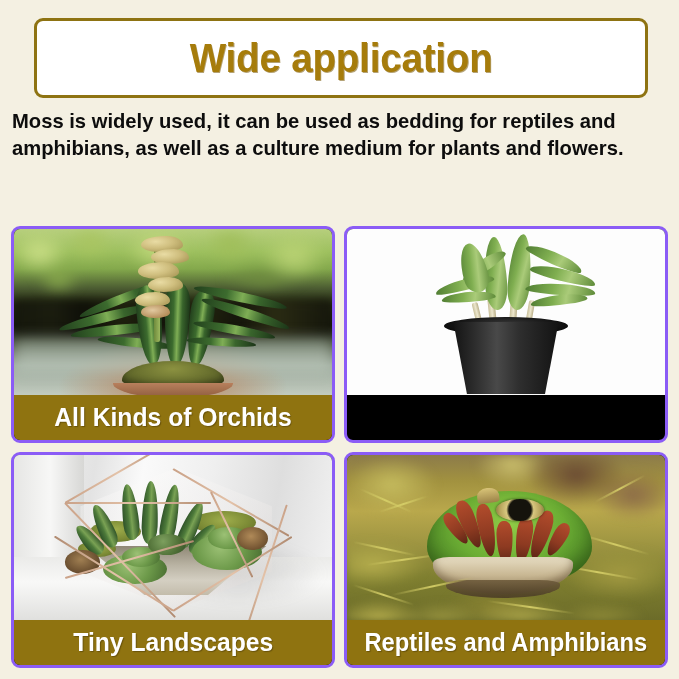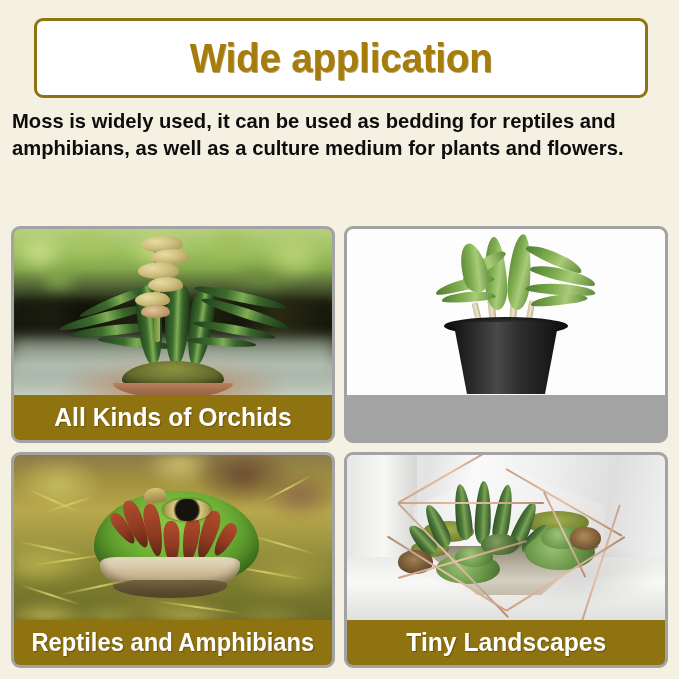--- a/index.html
+++ b/index.html
@@ -56,24 +56,24 @@
     position: absolute;
     left: 11px; top: 226px;
     width: 657px; height: 442px;
     display: grid;
     grid-template-columns: 1fr 1fr;
     grid-template-rows: 1fr 1fr;
     gap: 9px 9px;
   }
   .card {
     position: relative;
-    border: 3px solid #a3a3a3;
+    border: 3px solid #8b5cf6;
     border-radius: 9px;
     overflow: hidden;
-    background: #a3a3a3;
+    background: #000000;
   }
   .photo {
     position: absolute;
     left: 0; top: 0; right: 0; bottom: 45px;
     overflow: hidden;
   }
   .caption {
     position: absolute;
     left: 0; right: 0; bottom: 0;
     height: 45px;
@@ -405,20 +405,67 @@
           <div class="dendro-leaf" style="left:58%;top:40%;width:18%;height:6%;transform:rotate(-6deg);"></div>
           <div class="dendro-leaf" style="left:38%;top:8%;width:8%;height:30%;transform:rotate(-16deg);"></div>
 
           <div class="dendro-soil"></div>
           <div class="dendro-rim"></div>
           <div class="dendro-pot"></div>
         </div>
       </div>
     </div>
 
+    <div class="card card-3">
+      <div class="photo">
+        <div class="ph-terra">
+          <div class="terra-sillA"></div>
+          <div class="terra-sillB"></div>
+          <div class="terra-shadow"></div>
+          <div class="terra-glass"></div>
+
+          <div class="terra-soil"></div>
+
+          <div class="terra-moss" style="left:24%;top:40%;width:16%;height:13%;"></div>
+          <div class="terra-moss" style="left:56%;top:34%;width:20%;height:14%;"></div>
+          <div class="terra-moss" style="left:20%;top:52%;width:12%;height:10%;"></div>
+
+          <div class="haworthia-leaf" style="left:35%;top:18%;width:5%;height:34%;transform:rotate(-6deg);"></div>
+          <div class="haworthia-leaf" style="left:40%;top:16%;width:5%;height:38%;transform:rotate(2deg);"></div>
+          <div class="haworthia-leaf" style="left:45%;top:18%;width:5%;height:36%;transform:rotate(10deg);"></div>
+          <div class="haworthia-leaf" style="left:29%;top:28%;width:5%;height:28%;transform:rotate(-24deg);"></div>
+          <div class="haworthia-leaf" style="left:50%;top:26%;width:5%;height:30%;transform:rotate(24deg);"></div>
+          <div class="haworthia-leaf" style="left:25%;top:38%;width:5%;height:22%;transform:rotate(-42deg);"></div>
+          <div class="haworthia-leaf" style="left:53%;top:38%;width:5%;height:22%;transform:rotate(40deg);"></div>
+
+          <div class="terra-succ" style="left:56%;top:48%;width:22%;height:22%;"></div>
+          <div class="terra-succ" style="left:61%;top:44%;width:13%;height:13%;"></div>
+          <div class="terra-succ" style="left:28%;top:60%;width:20%;height:18%;"></div>
+          <div class="terra-succ" style="left:34%;top:56%;width:12%;height:12%;"></div>
+          <div class="terra-succ" style="left:42%;top:48%;width:12%;height:13%;background:radial-gradient(circle at 40% 35%,#7d9f5e,#4f6f36 60%,#33502a 100%);"></div>
+
+          <div class="terra-moss" style="left:16%;top:58%;width:11%;height:14%;background:radial-gradient(ellipse at 45% 40%,#a07f52,#6d5132 60%,#4a3622 100%);"></div>
+          <div class="terra-moss" style="left:70%;top:44%;width:10%;height:14%;background:radial-gradient(ellipse at 45% 40%,#b08a58,#7a5a36 60%,#523c22 100%);"></div>
+
+          <div class="terra-edge" style="left:16%;top:29%;width:38%;transform:rotate(-30deg);"></div>
+          <div class="terra-edge" style="left:50%;top:8%;width:42%;transform:rotate(30deg);"></div>
+          <div class="terra-edge" style="left:16%;top:29%;width:46%;transform:rotate(0deg);"></div>
+          <div class="terra-edge" style="left:16%;top:29%;width:50%;transform:rotate(46deg);"></div>
+          <div class="terra-edge" style="left:86%;top:30%;width:48%;transform:rotate(108deg);"></div>
+          <div class="terra-edge" style="left:50%;top:94%;width:44%;transform:rotate(-148deg);"></div>
+          <div class="terra-edge" style="left:50%;top:94%;width:44%;transform:rotate(-32deg);"></div>
+          <div class="terra-edge" style="left:16%;top:74%;width:42%;transform:rotate(-16deg);"></div>
+          <div class="terra-edge" style="left:62%;top:22%;width:30%;transform:rotate(64deg);"></div>
+        </div>
+      </div>
+      <div class="caption">
+        <span class="caption-text">Tiny Landscapes</span>
+      </div>
+    </div>
+
     <div class="card card-4">
       <div class="photo">
         <div class="ph-frog">
           <div class="frog-bg-blobs"></div>
 
           <div class="moss-strand" style="left:4%;top:20%;width:18%;transform:rotate(24deg);"></div>
           <div class="moss-strand" style="left:10%;top:34%;width:16%;transform:rotate(-18deg);"></div>
           <div class="moss-strand" style="left:2%;top:52%;width:20%;transform:rotate(12deg);"></div>
           <div class="moss-strand" style="left:78%;top:28%;width:18%;transform:rotate(-28deg);"></div>
           <div class="moss-strand" style="left:74%;top:48%;width:22%;transform:rotate(16deg);"></div>
@@ -442,61 +489,14 @@
           <div class="moss-strand" style="left:14%;top:84%;width:26%;transform:rotate(-12deg);"></div>
           <div class="moss-strand" style="left:44%;top:88%;width:28%;transform:rotate(8deg);"></div>
           <div class="moss-strand" style="left:2%;top:78%;width:20%;transform:rotate(18deg);"></div>
         </div>
       </div>
       <div class="caption">
         <span class="caption-text">Reptiles and Amphibians</span>
       </div>
     </div>
 
-    <div class="card card-3">
-      <div class="photo">
-        <div class="ph-terra">
-          <div class="terra-sillA"></div>
-          <div class="terra-sillB"></div>
-          <div class="terra-shadow"></div>
-          <div class="terra-glass"></div>
-
-          <div class="terra-soil"></div>
-
-          <div class="terra-moss" style="left:24%;top:40%;width:16%;height:13%;"></div>
-          <div class="terra-moss" style="left:56%;top:34%;width:20%;height:14%;"></div>
-          <div class="terra-moss" style="left:20%;top:52%;width:12%;height:10%;"></div>
-
-          <div class="haworthia-leaf" style="left:35%;top:18%;width:5%;height:34%;transform:rotate(-6deg);"></div>
-          <div class="haworthia-leaf" style="left:40%;top:16%;width:5%;height:38%;transform:rotate(2deg);"></div>
-          <div class="haworthia-leaf" style="left:45%;top:18%;width:5%;height:36%;transform:rotate(10deg);"></div>
-          <div class="haworthia-leaf" style="left:29%;top:28%;width:5%;height:28%;transform:rotate(-24deg);"></div>
-          <div class="haworthia-leaf" style="left:50%;top:26%;width:5%;height:30%;transform:rotate(24deg);"></div>
-          <div class="haworthia-leaf" style="left:25%;top:38%;width:5%;height:22%;transform:rotate(-42deg);"></div>
-          <div class="haworthia-leaf" style="left:53%;top:38%;width:5%;height:22%;transform:rotate(40deg);"></div>
-
-          <div class="terra-succ" style="left:56%;top:48%;width:22%;height:22%;"></div>
-          <div class="terra-succ" style="left:61%;top:44%;width:13%;height:13%;"></div>
-          <div class="terra-succ" style="left:28%;top:60%;width:20%;height:18%;"></div>
-          <div class="terra-succ" style="left:34%;top:56%;width:12%;height:12%;"></div>
-          <div class="terra-succ" style="left:42%;top:48%;width:12%;height:13%;background:radial-gradient(circle at 40% 35%,#7d9f5e,#4f6f36 60%,#33502a 100%);"></div>
-
-          <div class="terra-moss" style="left:16%;top:58%;width:11%;height:14%;background:radial-gradient(ellipse at 45% 40%,#a07f52,#6d5132 60%,#4a3622 100%);"></div>
-          <div class="terra-moss" style="left:70%;top:44%;width:10%;height:14%;background:radial-gradient(ellipse at 45% 40%,#b08a58,#7a5a36 60%,#523c22 100%);"></div>
-
-          <div class="terra-edge" style="left:16%;top:29%;width:38%;transform:rotate(-30deg);"></div>
-          <div class="terra-edge" style="left:50%;top:8%;width:42%;transform:rotate(30deg);"></div>
-          <div class="terra-edge" style="left:16%;top:29%;width:46%;transform:rotate(0deg);"></div>
-          <div class="terra-edge" style="left:16%;top:29%;width:50%;transform:rotate(46deg);"></div>
-          <div class="terra-edge" style="left:86%;top:30%;width:48%;transform:rotate(108deg);"></div>
-          <div class="terra-edge" style="left:50%;top:94%;width:44%;transform:rotate(-148deg);"></div>
-          <div class="terra-edge" style="left:50%;top:94%;width:44%;transform:rotate(-32deg);"></div>
-          <div class="terra-edge" style="left:16%;top:74%;width:42%;transform:rotate(-16deg);"></div>
-          <div class="terra-edge" style="left:62%;top:22%;width:30%;transform:rotate(64deg);"></div>
-        </div>
-      </div>
-      <div class="caption">
-        <span class="caption-text">Tiny Landscapes</span>
-      </div>
-    </div>
-
   </div>
 </div>
 
 </body></html>

